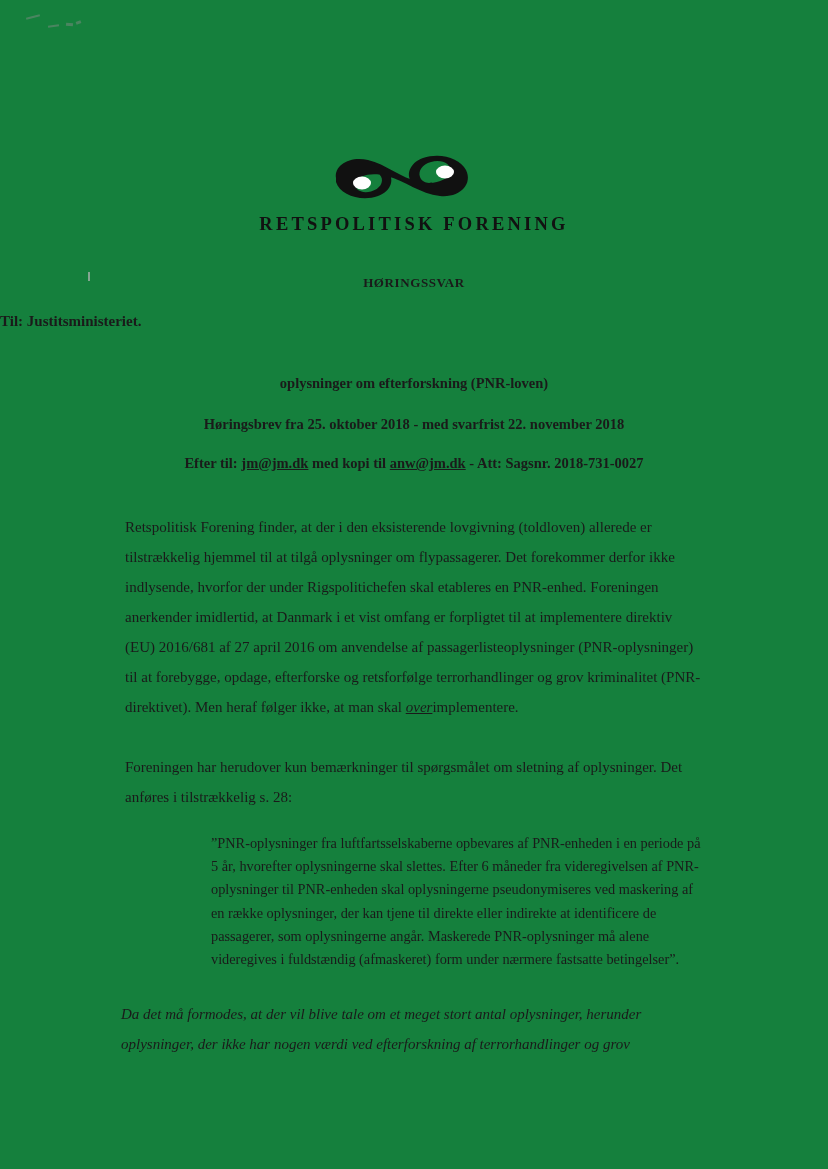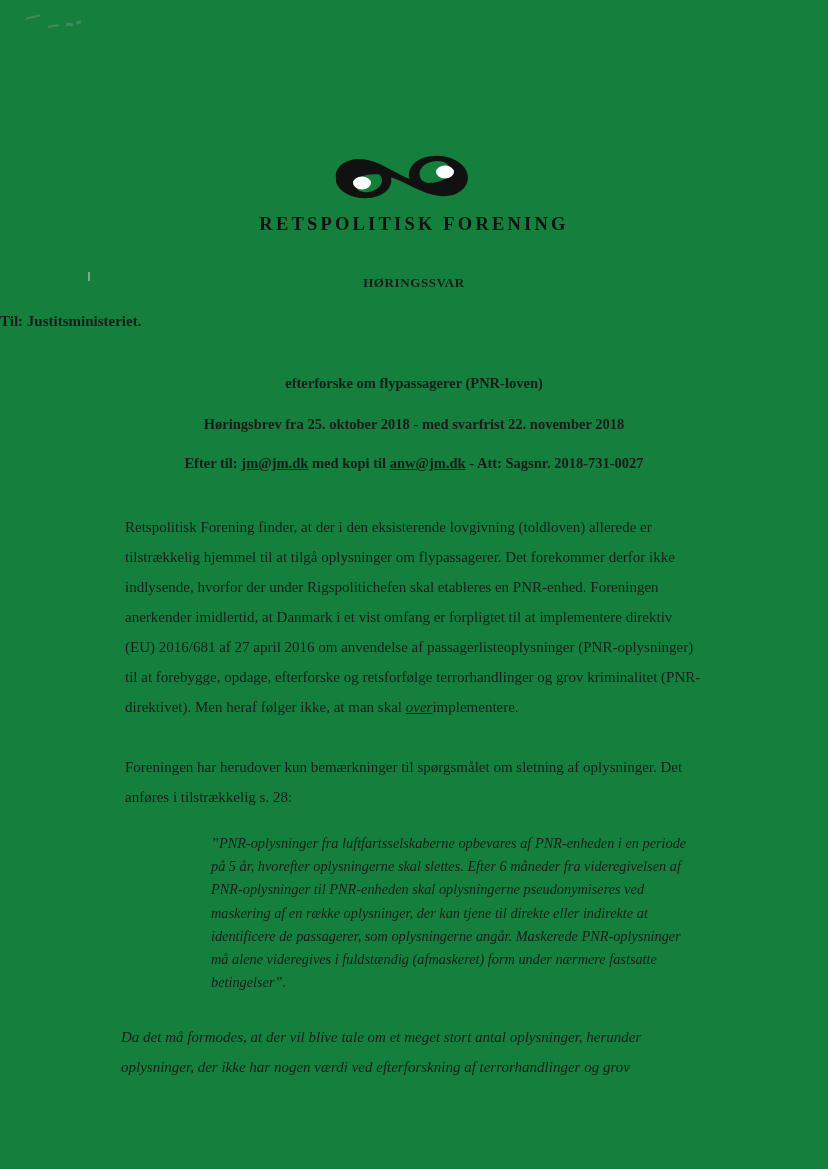--- a/index.html
+++ b/index.html
@@ -124,21 +124,20 @@
     text-align: left;
     margin: 0;
   }
   .p-first { margin-top: 40px; }
   .p-second { margin-top: 30px; }
   .p-last { margin-top: 28px; margin-left: -4px; font-style: italic; }
 
   .quote {
     margin: 20px 0 0 86px;
     width: 490px;
-    font-style: italic;
     font-size: 14.3px;
     line-height: 1.62;
   }
   .u { text-decoration: underline; font-style: italic; }
 </style>
 </head>
 <body>
 
 <div class="page">
 
@@ -161,21 +160,21 @@
     </div>
 
     <div class="org-name">RETSPOLITISK FORENING</div>
 
     <div class="doc-type">HØRINGSSVAR</div>
 
     <div class="recipient">Til: Justitsministeriet.</div>
 
     <div class="subject">
       <br>
-      <span>efterforske om flypassagerer (PNR-loven)</span>
+      <span>oplysninger om efterforskning (PNR-loven)</span>
     </div>
 
     <div class="letter-ref">Høringsbrev fra 25. oktober 2018 - med svarfrist 22. november 2018</div>
 
     <div class="reply-line">
       <span>Efter til:</span>
       <span class="maillink">jm@jm.dk</span>
       <span>med kopi til</span>
       <span class="maillink">anw@jm.dk</span>
       <span>-  Att: Sagsnr. 2018-731-0027</span>

